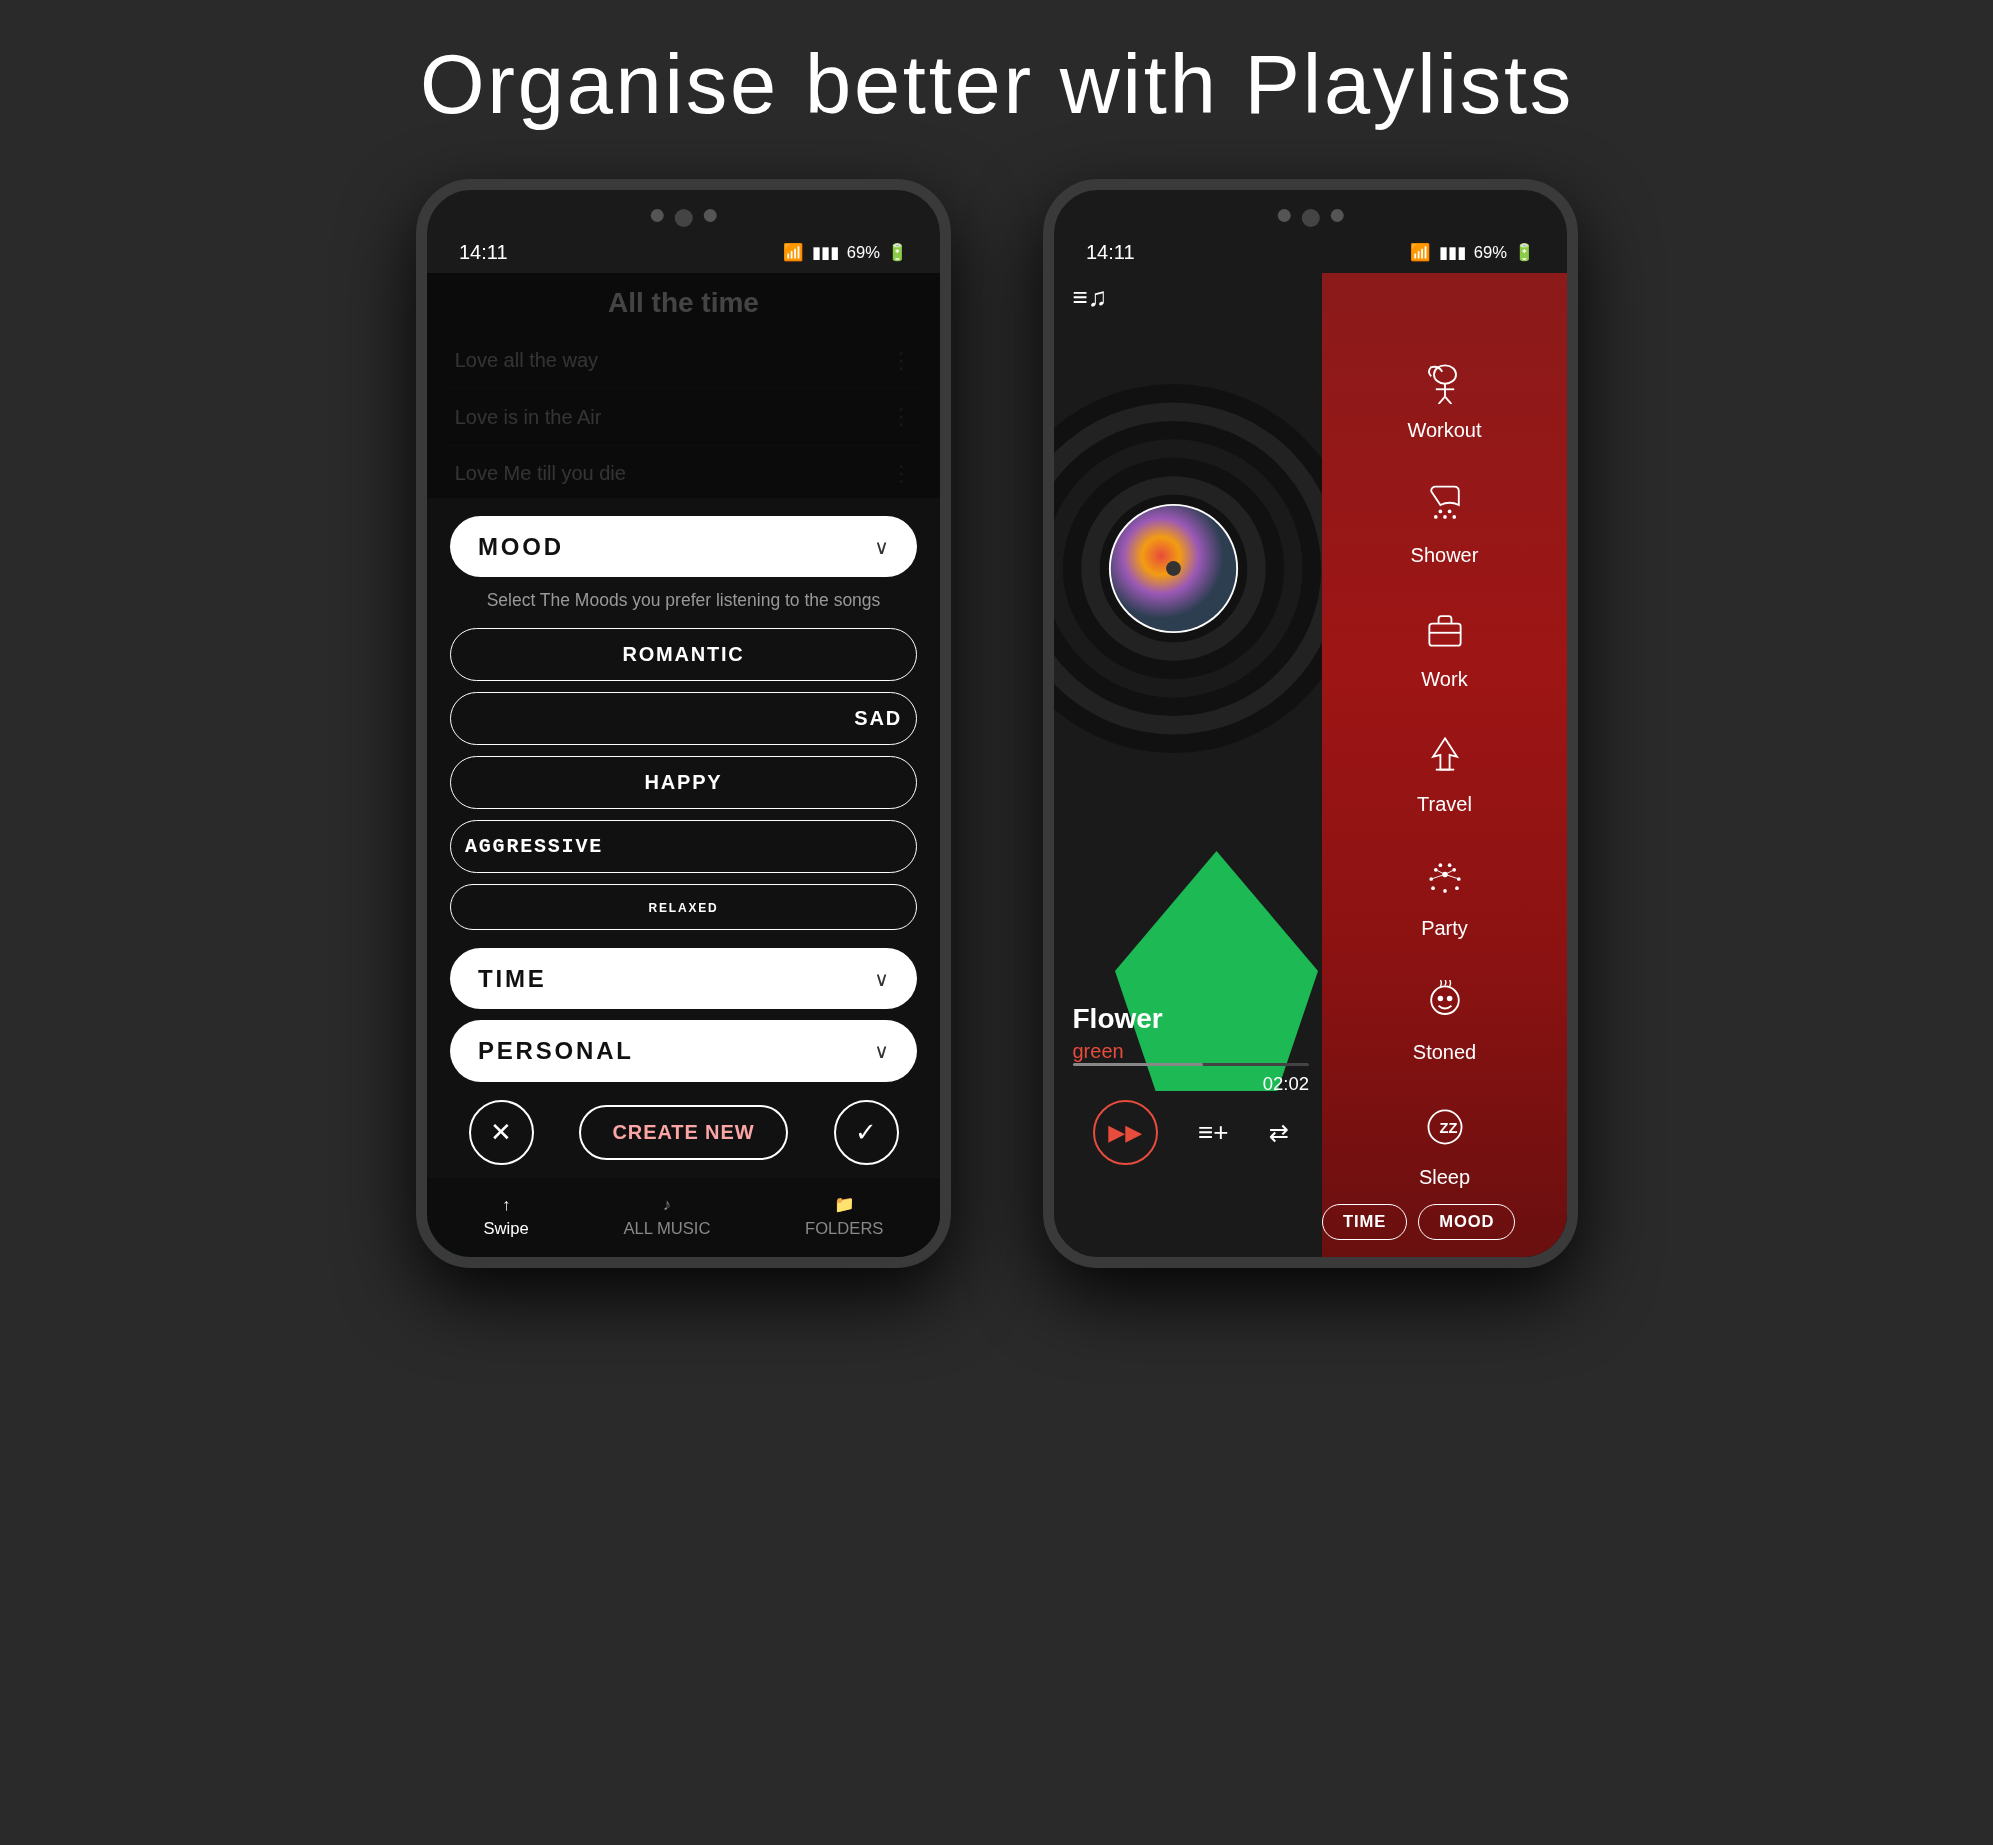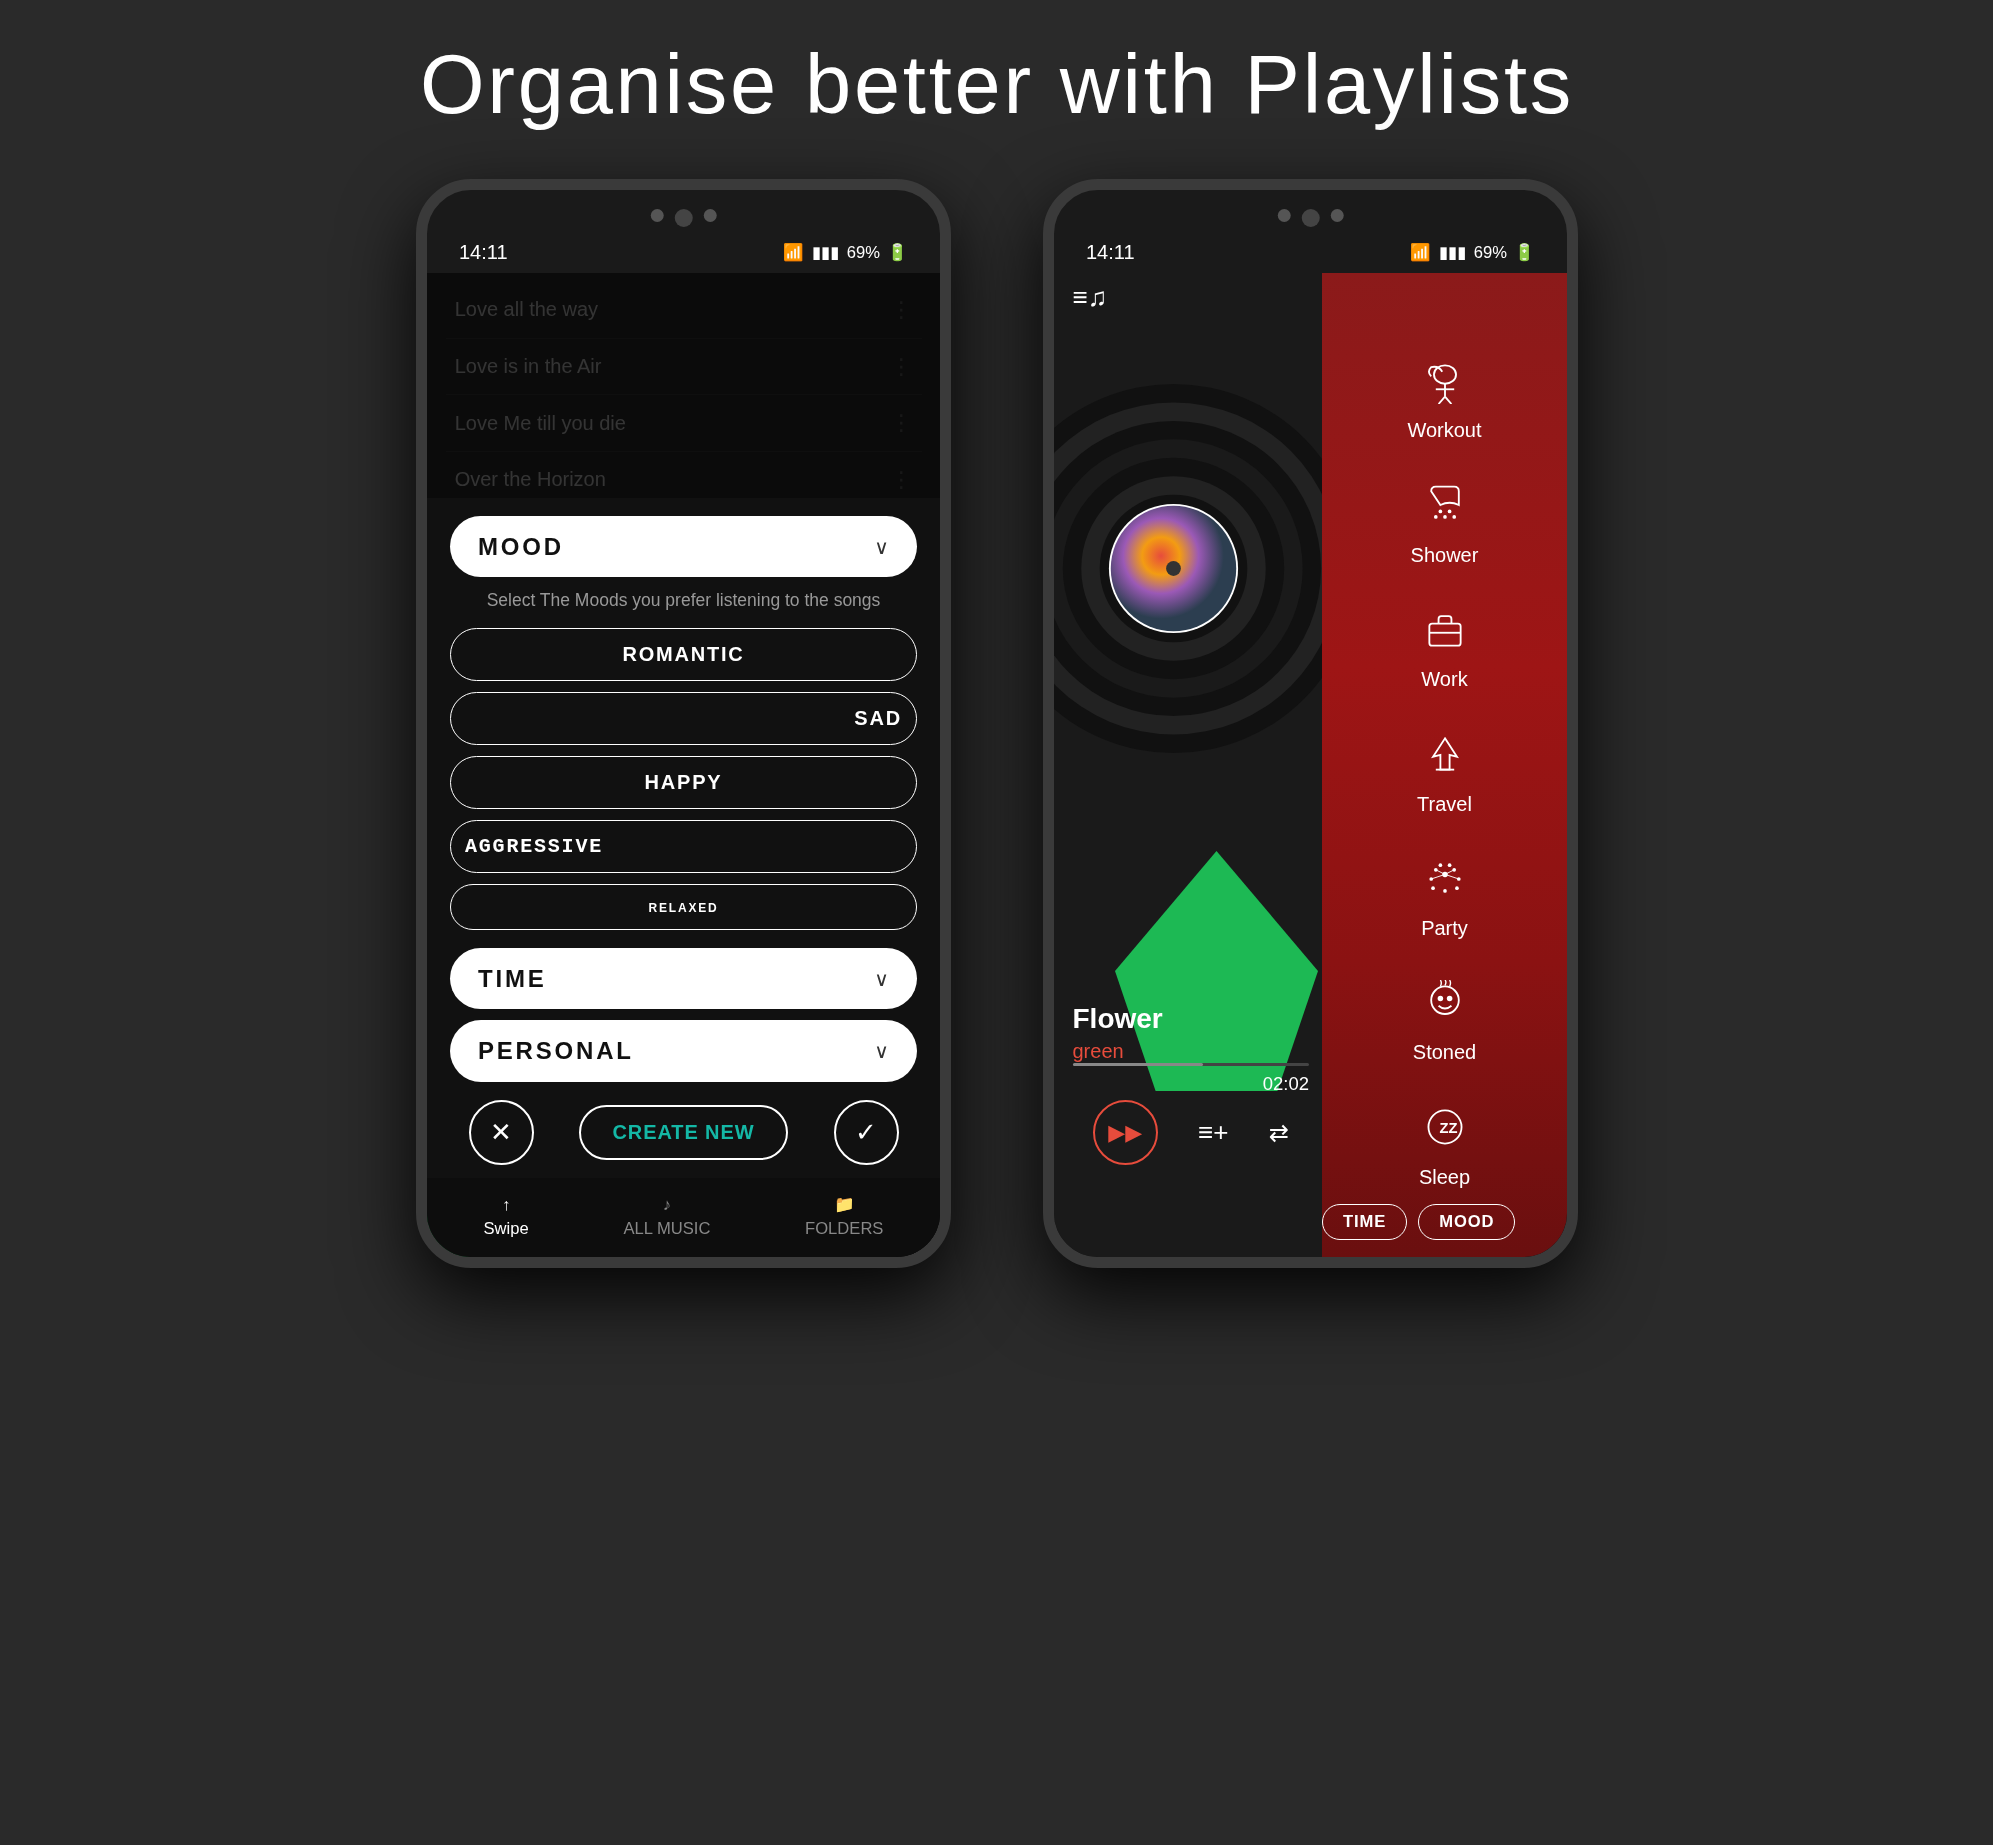--- a/index.html
+++ b/index.html
@@ -35,20 +35,22 @@
       <div style="display:flex;align-items:center;gap:7.4px;font-size:16.6px;">
         <span>📶</span>
         <span>▮▮▮</span>
         <span>69%</span>
         <span>🔋</span>
       </div>
     </div>
 
     <div style="position:absolute;top:83px;left:0;right:0;bottom:0;background:#1a1a1a;overflow:hidden;">
 
+      <div style="text-align:center;color:#ccc;font-size:28px;font-weight:600;padding:14px 0 4.6px;opacity:0.7;">All the time</div>
+
       <div style="padding:9.2px 18.5px;opacity:0.5;">
         <div style="display:flex;justify-content:space-between;align-items:center;padding:14.8px 9.2px;border-bottom:0.9px solid #2a2a2a;">
           <span style="color:#ccc;font-size:20px;">Love all the way</span>
           <span style="color:#555;font-size:22px;">⋮</span>
         </div>
         <div style="display:flex;justify-content:space-between;align-items:center;padding:14.8px 9.2px;border-bottom:0.9px solid #2a2a2a;">
           <span style="color:#ccc;font-size:20px;">Love is in the Air</span>
           <span style="color:#555;font-size:22px;">⋮</span>
         </div>
         <div style="display:flex;justify-content:space-between;align-items:center;padding:14.8px 9.2px;border-bottom:0.9px solid #2a2a2a;">
@@ -57,22 +59,20 @@
         </div>
         <div style="display:flex;justify-content:space-between;align-items:center;padding:14.8px 9.2px;border-bottom:0.9px solid #2a2a2a;">
           <span style="color:#ccc;font-size:20px;">Over the Horizon</span>
           <span style="color:#555;font-size:22px;">⋮</span>
         </div>
         <div style="display:flex;justify-content:space-between;align-items:center;padding:14.8px 9.2px;border-bottom:0.9px solid #2a2a2a;">
           <span style="color:#ccc;font-size:20px;">The Night's Young</span>
           <span style="color:#555;font-size:22px;">⋮</span>
         </div>
       </div>
-
-      <div style="text-align:center;color:#ccc;font-size:28px;font-weight:600;padding:14px 0 4.6px;opacity:0.7;">All the time</div>
 
       <div style="position:absolute;top:0;left:0;right:0;bottom:0;background:rgba(0,0,0,0.55);z-index:5;"></div>
 
       <div style="position:absolute;bottom:0;left:0;right:0;background:#111;padding:18.5px 23px 92px;z-index:10;">
 
         <div style="background:white;border-radius:46px;display:flex;justify-content:space-between;align-items:center;padding:16.6px 28px;margin-bottom:11px;cursor:pointer;">
           <span style="font-size:24px;font-weight:700;letter-spacing:2.8px;color:#111;">MOOD</span>
           <span style="font-size:20px;color:#333;">∨</span>
         </div>
 
@@ -102,21 +102,21 @@
         <div style="background:white;border-radius:46px;display:flex;justify-content:space-between;align-items:center;padding:16.6px 28px;margin-bottom:18.5px;cursor:pointer;">
           <span style="font-size:24px;font-weight:700;letter-spacing:2.8px;color:#111;">PERSONAL</span>
           <span style="font-size:20px;color:#333;">∨</span>
         </div>
 
         <div style="display:flex;justify-content:space-between;align-items:center;padding:0 18.5px;">
           <div style="width:65px;height:65px;border-radius:50%;border:2.8px solid white;display:flex;align-items:center;justify-content:center;cursor:pointer;">
             <span style="color:white;font-size:26px;">✕</span>
           </div>
           <div style="border:2.8px solid white;border-radius:46px;padding:14px 32px;cursor:pointer;">
-            <span style="color:#14b8a6;font-size:20px;font-weight:700;letter-spacing:0.9px;">CREATE NEW</span>
+            <span style="color:#fca5a5;font-size:20px;font-weight:700;letter-spacing:0.9px;">CREATE NEW</span>
           </div>
           <div style="width:65px;height:65px;border-radius:50%;border:2.8px solid white;display:flex;align-items:center;justify-content:center;cursor:pointer;">
             <span style="color:white;font-size:26px;">✓</span>
           </div>
         </div>
       </div>
 
       <div style="position:absolute;bottom:0;left:0;right:0;background:#0d0d0d;display:flex;justify-content:space-around;padding:16.6px 9.2px 18.5px;z-index:15;">
         <div style="display:flex;flex-direction:column;align-items:center;color:white;font-size:16.6px;gap:3.7px;">
           <span>↑</span>

